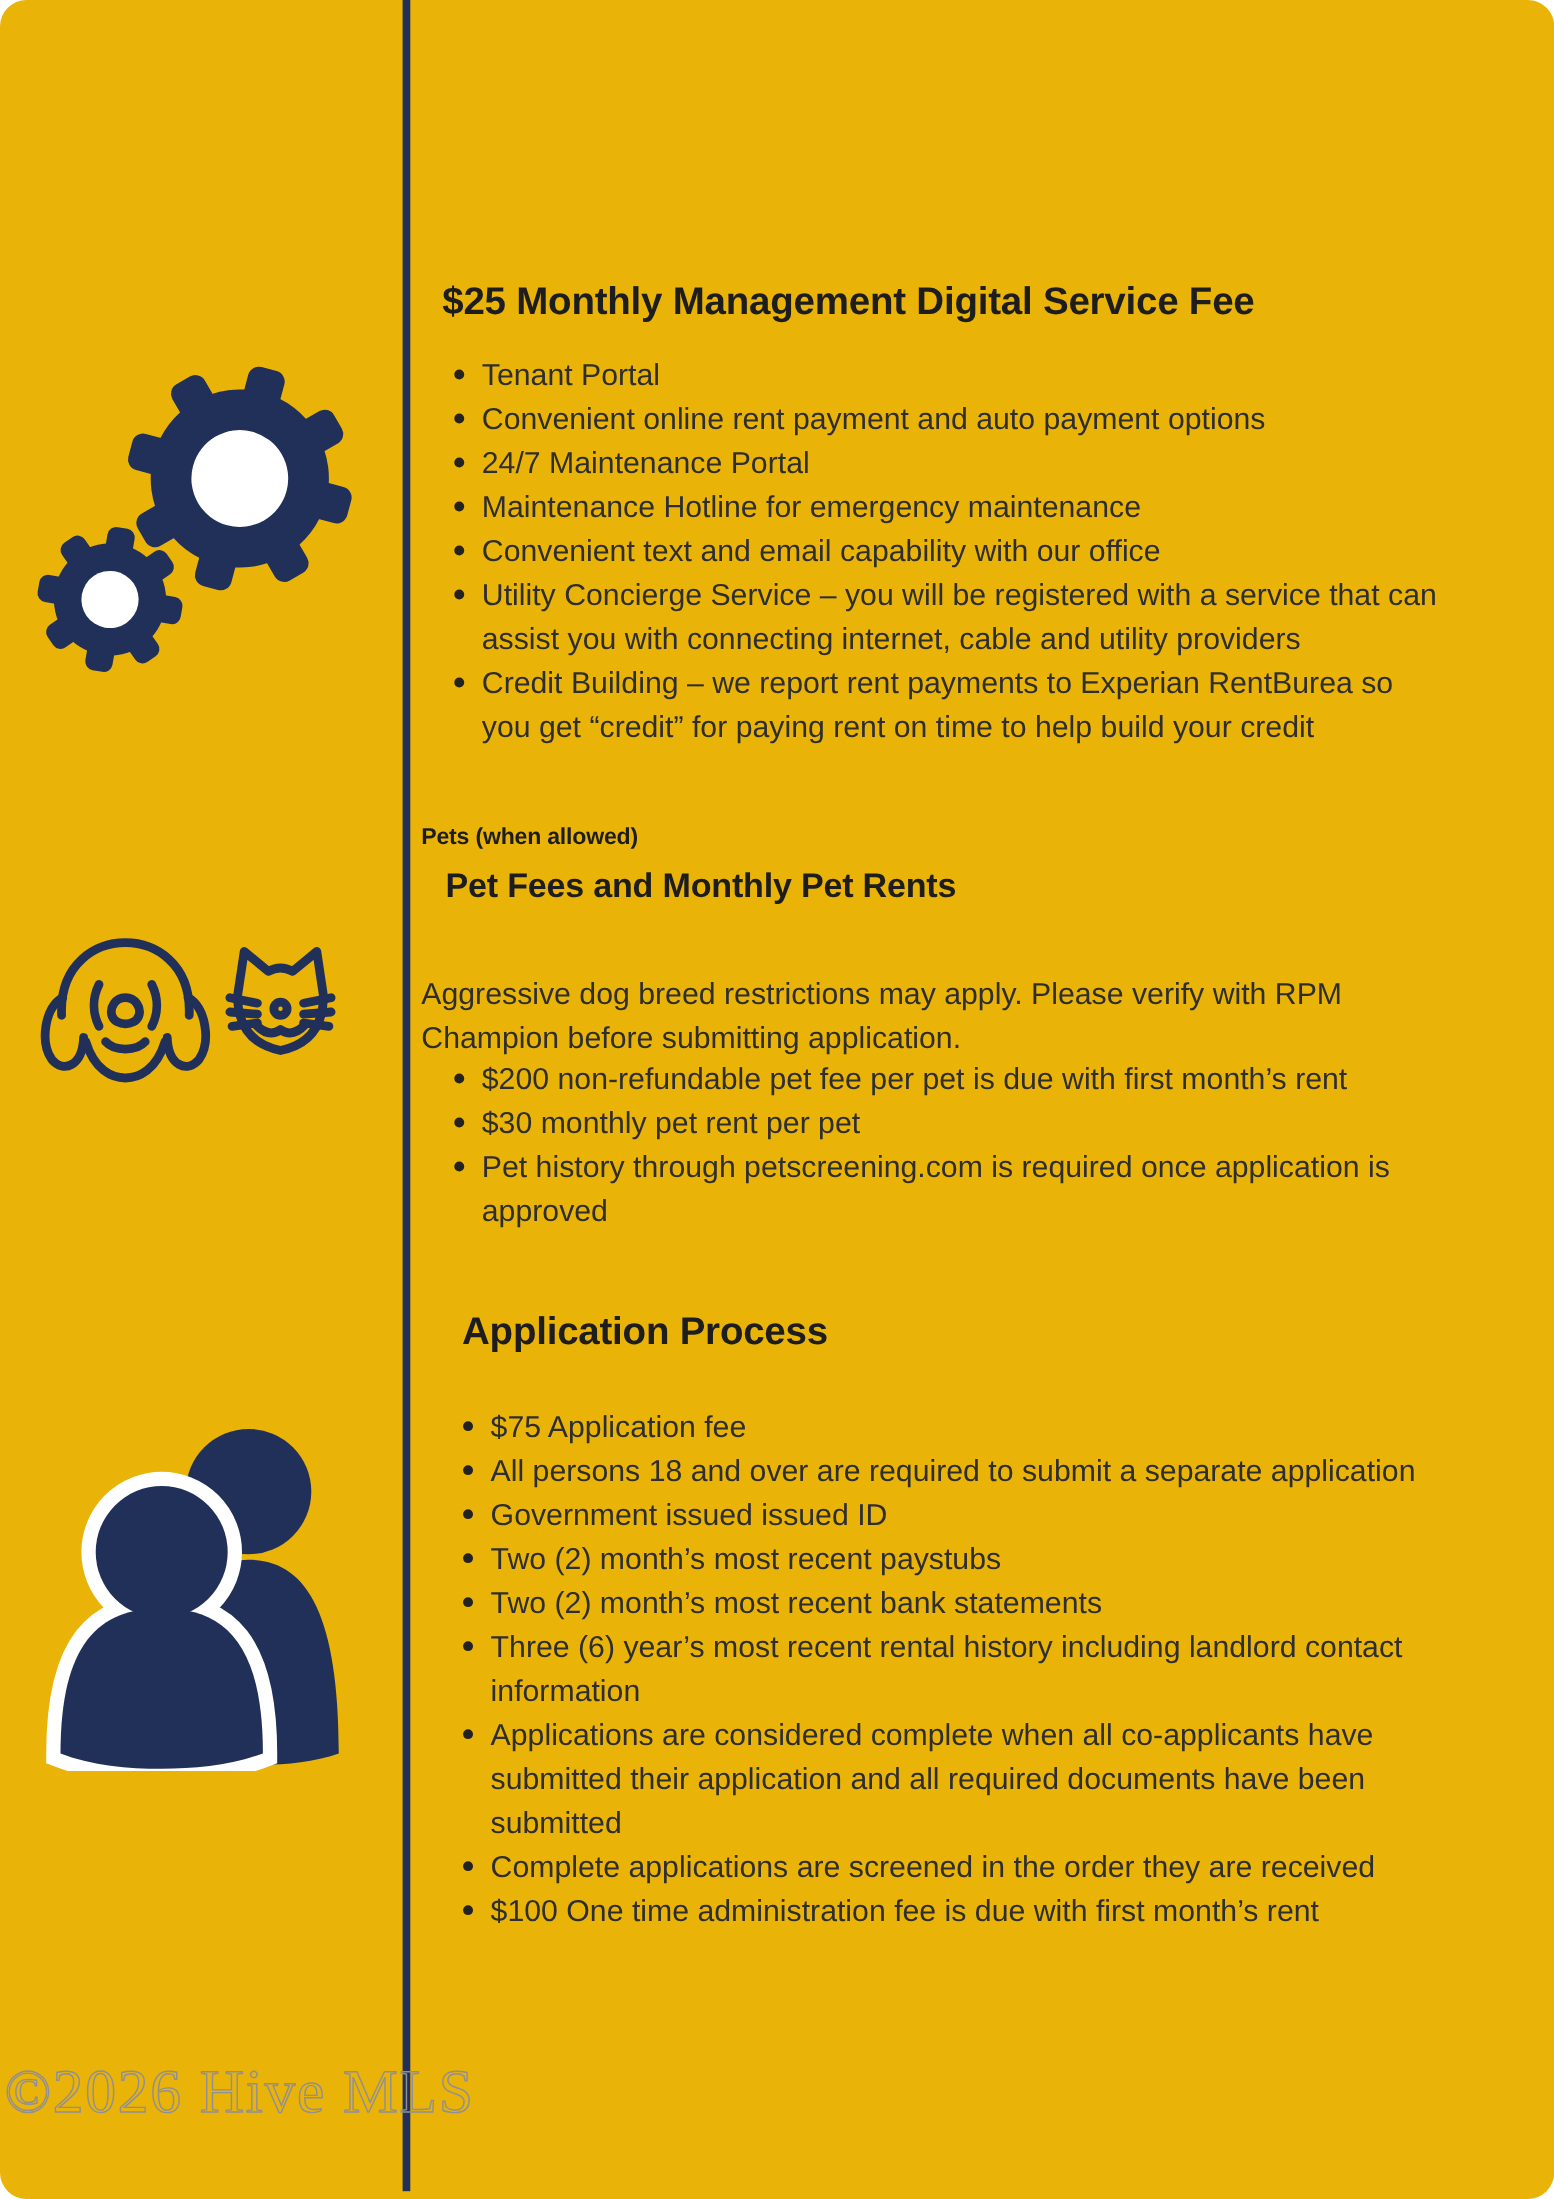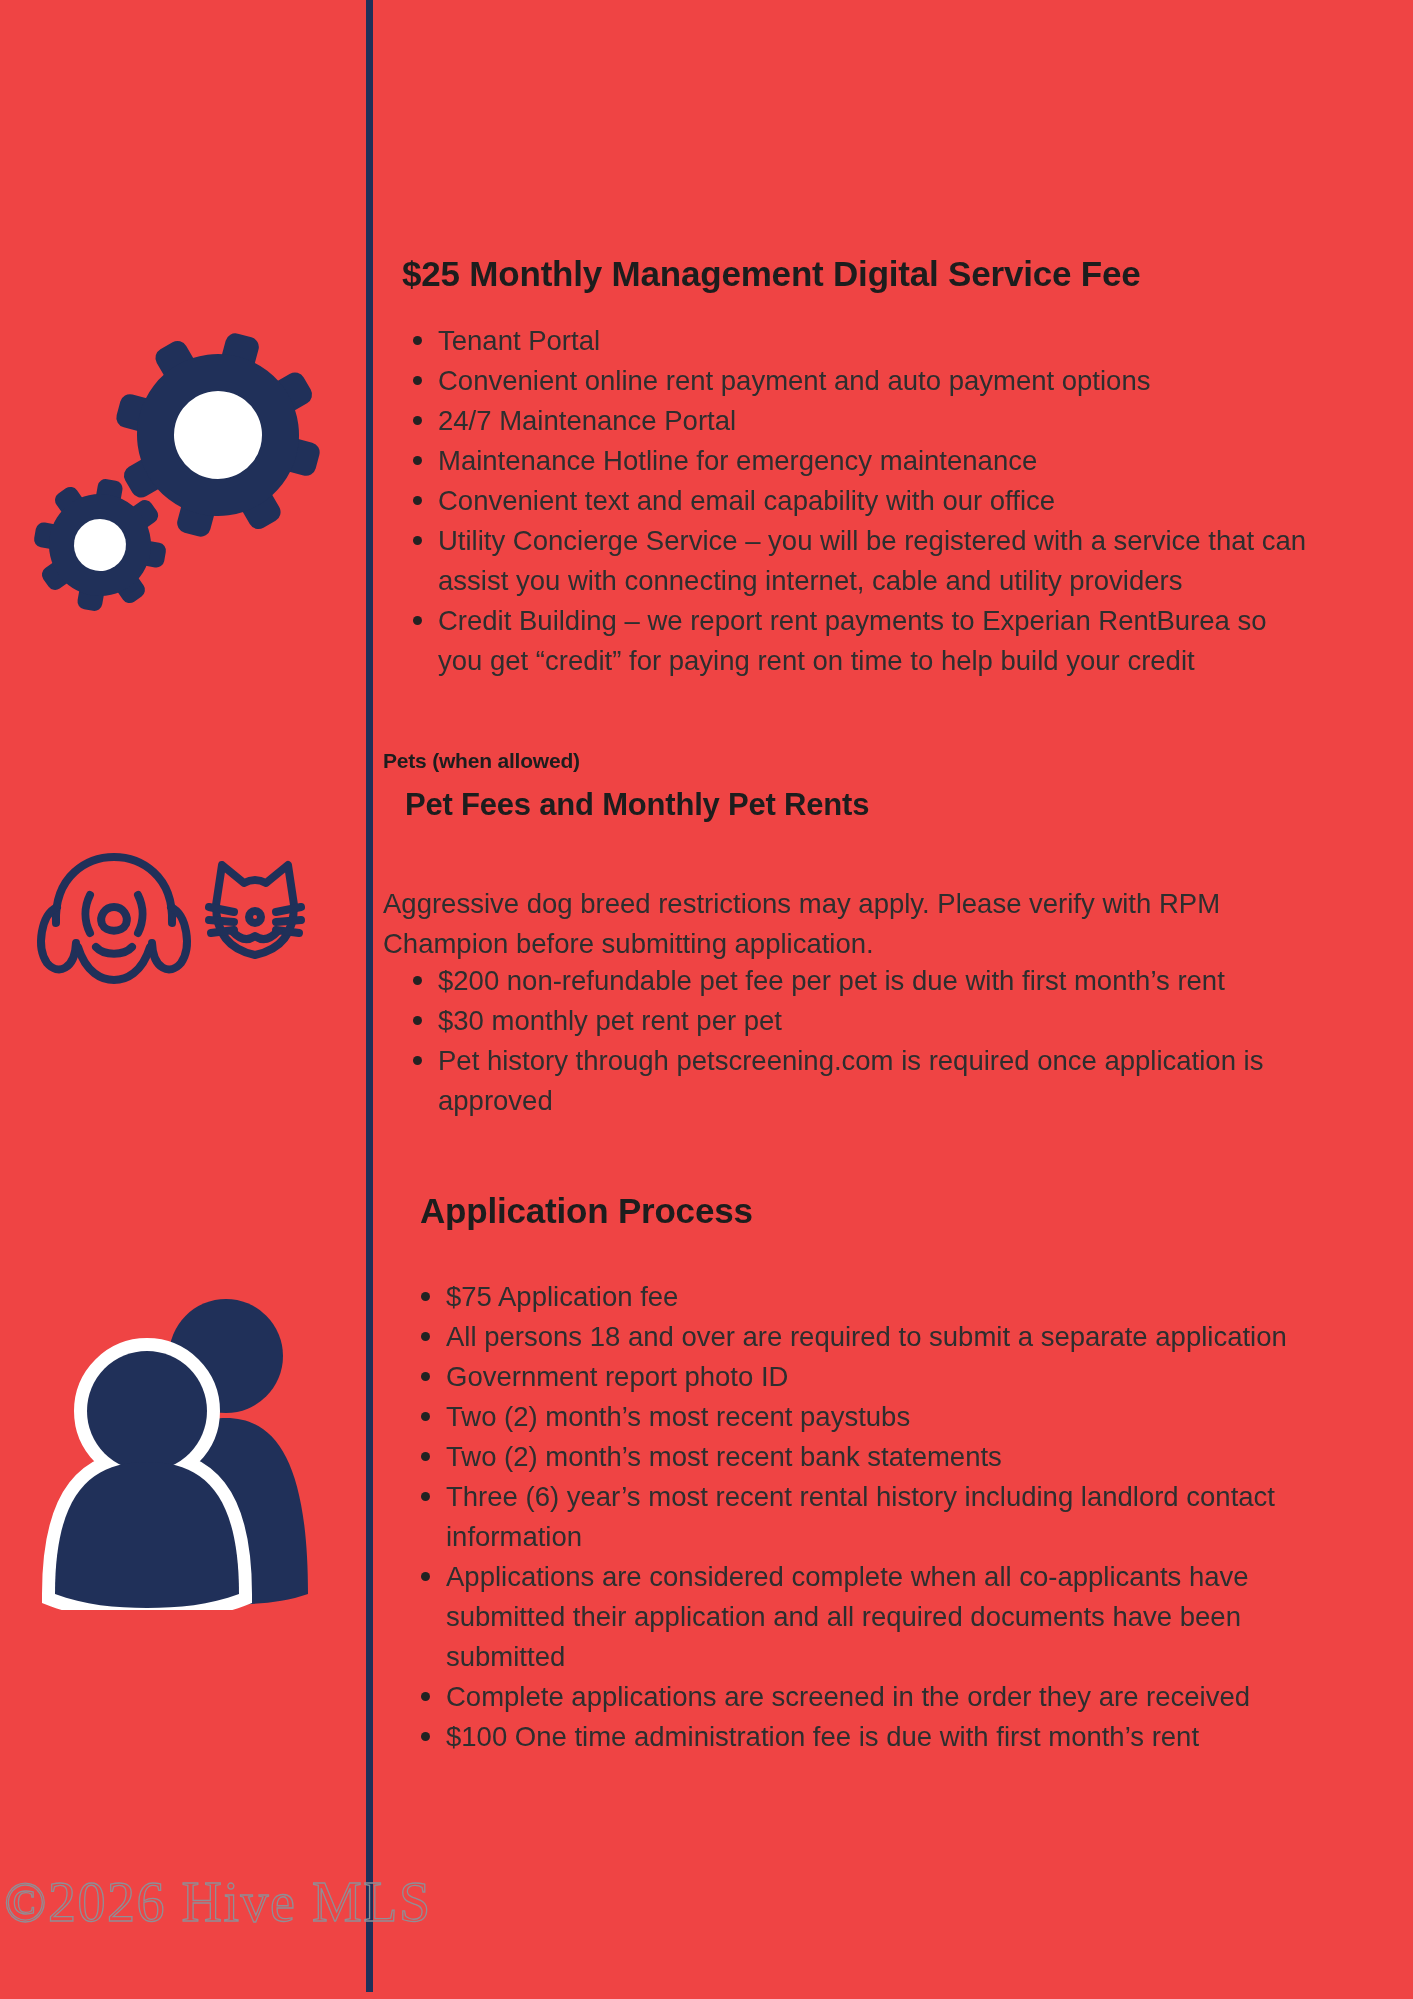--- a/index.html
+++ b/index.html
@@ -1,18 +1,18 @@
 <!DOCTYPE html>
 <html><head>
 <meta charset="utf-8">
 <style>
   html,body{margin:0;padding:0;background:#ffffff;}
   .page{
-    position:relative;width:1413px;height:1999px;background:#ef4444;overflow:hidden;
-    font-family:"Liberation Sans",sans-serif;color:#2e2e2e;
+    position:relative;width:1413px;height:1999px;background:#eab308;overflow:hidden;
+    font-family:"Liberation Sans",sans-serif;color:#2e2e2e;border-radius:24px;
   }
   .divider{position:absolute;left:366px;top:0;width:7px;height:1992px;background:#203059;}
 
   .icon-svg{position:absolute;}
   .gears{left:28px;top:325px;}
   .petsic{left:26px;top:843px;}
   .people{left:30px;top:1278px;}
 
   .h-main{
     position:absolute;font-weight:700;color:#1d1d1d;font-size:35px;line-height:42px;
@@ -149,21 +149,21 @@
     <li>$200 non-refundable pet fee per pet is due with first month’s rent</li>
     <li>$30 monthly pet rent per pet</li>
     <li>Pet history through petscreening.com is required once application is
 approved</li>
   </ul>
 
   <div class="h-main h-app">Application Process</div>
   <ul class="blist list-app">
     <li>$75 Application fee</li>
     <li>All persons 18 and over are required to submit a separate application</li>
-    <li>Government report photo ID</li>
+    <li>Government issued issued ID</li>
     <li>Two (2) month’s most recent paystubs</li>
     <li>Two (2) month’s most recent bank statements</li>
     <li>Three (6) year’s most recent rental history including landlord contact
 information</li>
     <li>Applications are considered complete when all co-applicants have
 submitted their application and all required documents have been
 submitted</li>
     <li>Complete applications are screened in the order they are received</li>
     <li>$100 One time administration fee is due with first month’s rent</li>
   </ul>

